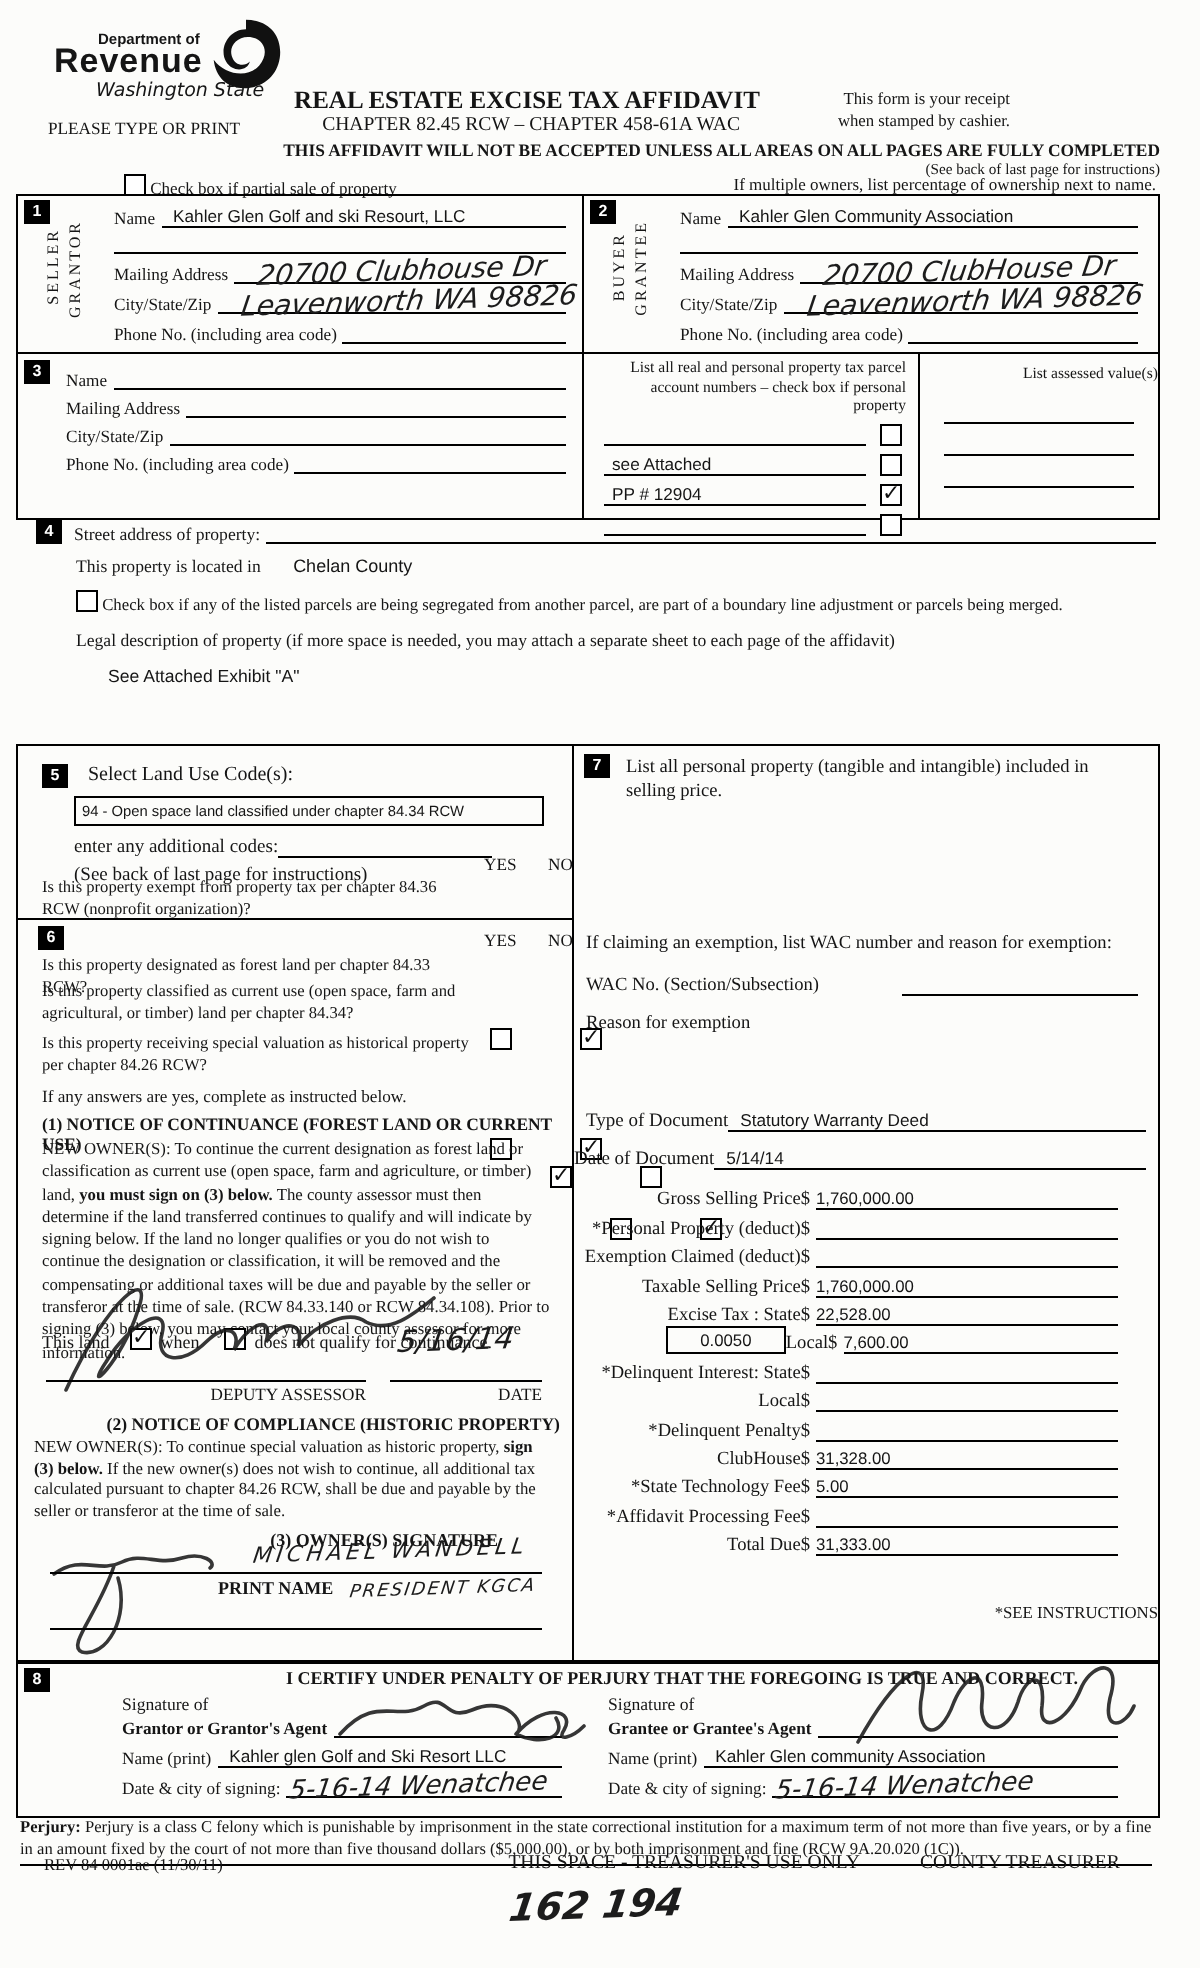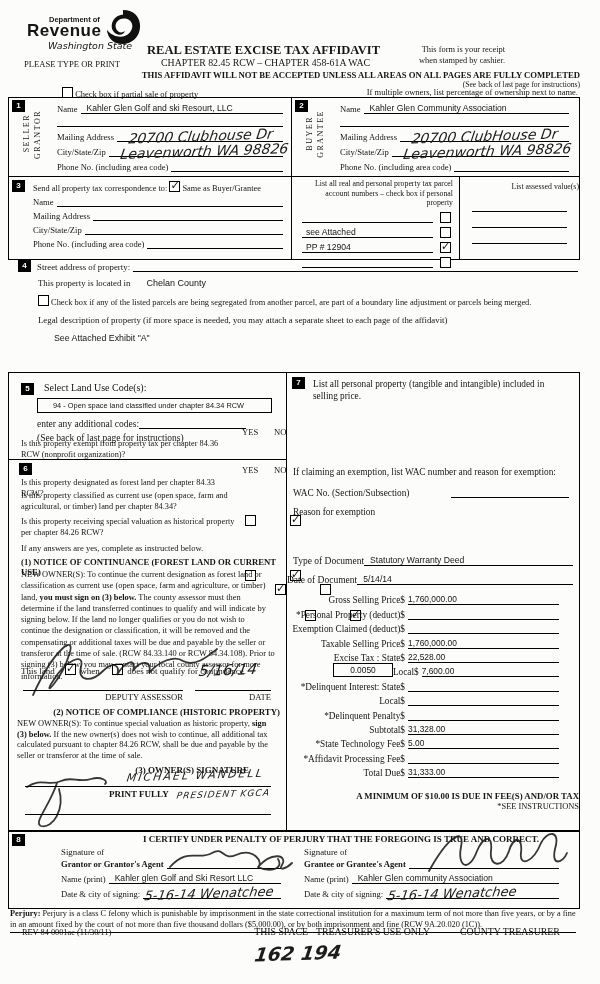--- a/index.html
+++ b/index.html
@@ -136,25 +136,20 @@
             <span class="fill"></span>
           </div>
         </div>
       </div>
     </div>
 
     <div style="display:flex;height:82px;">
       <div style="width:282px;border-right:1px solid #000;position:relative;">
         <span class="num abs" style="left:3px;top:3px;">3</span>
         <div style="margin-left:24px;padding:4px 8px 0 0;">
-          <div style="font-size:8.3px;white-space:nowrap;">
-            <span>Send all property tax correspondence to:</span>
-            <span class="cb ck"></span>
-            <span>Same as Buyer/Grantee</span>
-          </div>
           <div class="frow" style="height:14px;">
               <span class="lbl">Name</span>
               <span class="fill"></span>
             </div>
           <div class="frow" style="height:14px;">
               <span class="lbl">Mailing Address</span>
               <span class="fill"></span>
             </div>
           <div class="frow" style="height:14px;">
               <span class="lbl">City/State/Zip</span>
@@ -215,21 +210,21 @@
 
   <div class="box" style="left:8px;top:372px;width:570px;height:458px;display:flex;">
 
     <div style="width:277px;border-right:1px solid #000;position:relative;">
 
       <div>
         <div style="padding:4px 0 0 12px;">
           <span class="num">5</span>
           <span style="font-size:10px;margin-left:6px;">Select Land Use Code(s):</span>
         </div>
-        <div class="sans" style="margin:3px 14px 0 28px;border:1px solid #000;font-size:7.4px;padding:2px 15px;">94 - Open space land classified under chapter 84.34 RCW</div>
+        <div class="sans" style="margin:3px 14px 0 28px;border:1px solid #000;font-size:7.4px;padding:2px 3px;">94 - Open space land classified under chapter 84.34 RCW</div>
         <div class="frow" style="margin:4px 40px 0 28px;height:12px;">
           <span style="font-size:9.5px;white-space:nowrap;">enter any additional codes:</span>
           <span class="fill"></span>
         </div>
         <div style="margin:4px 0 0 28px;font-size:9.5px;">(See back of last page for instructions)</div>
         <span class="yn b" style="left:233px;top:54px;">YES</span>
         <span class="yn b" style="left:265px;top:54px;">NO</span>
         <div class="abs qtext" style="left:12px;top:66px;width:200px;">Is this property exempt from property tax per chapter 84.36 RCW (nonprofit organization)?</div>
         <span class="cb abs" style="left:236px;top:68px;"></span>
         <span class="cb abs ck" style="left:266px;top:68px;"></span>
@@ -284,21 +279,21 @@
         </div>
 
         <div class="abs ctr b" style="left:40px;top:392px;width:200px;font-size:9px;">(3) OWNER(S) SIGNATURE</div>
 
         <svg class="sig" style="left:12px;top:400px;" width="130" height="56" viewBox="0 0 130 56">
           <path d="M6,14 C20,4 28,14 40,8 C50,3 58,10 70,6 C80,3 88,8 84,11 M36,10 C28,34 12,50 20,53 C32,56 44,36 38,16"></path>
         </svg>
         <div class="abs hw" style="left:118px;top:396px;font-size:11px;letter-spacing:2px;">MICHAEL WANDELL</div>
         <div class="abs" style="left:16px;top:412px;width:246px;border-bottom:1px solid #000;height:1px;"></div>
         <div class="abs" style="left:100px;top:416px;font-size:9px;">
-          <span class="b">PRINT FULLY</span>
+          <span class="b">PRINT NAME</span>
           <span class="hw" style="font-size:9px;letter-spacing:1px;margin-left:6px;">PRESIDENT KGCA</span>
         </div>
         <div class="abs" style="left:16px;top:440px;width:246px;border-bottom:1px solid #000;height:1px;"></div>
       </div>
     </div>
 
     <div style="flex:1;position:relative;">
       <span class="num abs" style="left:5px;top:4px;">7</span>
       <div class="abs" style="left:26px;top:5px;width:250px;font-size:9.3px;line-height:12px;">List all  personal property (tangible and intangible) included in selling price.</div>
 
@@ -359,42 +354,41 @@
             <span class="mlabel">Local</span>
             <span>$</span>
             <span class="mfill"></span>
           </div>
         <div class="mrow">
             <span class="mlabel">*Delinquent Penalty</span>
             <span>$</span>
             <span class="mfill"></span>
           </div>
         <div class="mrow">
-            <span class="mlabel">Subtotal</span>
+            <span class="mlabel">ClubHouse</span>
             <span>$</span>
             <span class="mfill">31,328.00</span>
           </div>
         <div class="mrow">
             <span class="mlabel">*State Technology Fee</span>
             <span>$</span>
             <span class="mfill">5.00</span>
           </div>
         <div class="mrow">
             <span class="mlabel">*Affidavit Processing Fee</span>
             <span>$</span>
             <span class="mfill"></span>
           </div>
         <div class="mrow">
             <span class="mlabel">Total Due</span>
             <span>$</span>
             <span class="mfill">31,333.00</span>
           </div>
       </div>
 
-      <div class="abs ctr b" style="left:0;top:418px;width:292px;font-size:8.8px;">A MINIMUM OF $10.00 IS DUE IN FEE(S) AND/OR TAX</div>
       <div class="abs ctr" style="left:0;top:429px;width:292px;font-size:8.4px;">*SEE INSTRUCTIONS</div>
     </div>
   </div>
 
   <div class="box" style="left:8px;top:830px;width:570px;height:77px;">
     <span class="num abs" style="left:3px;top:3px;">8</span>
     <div class="abs ctr b" style="left:60px;top:3px;width:470px;font-size:9px;">I CERTIFY UNDER PENALTY OF PERJURY THAT THE FOREGOING IS TRUE AND CORRECT.</div>
 
     <div class="abs" style="left:52px;top:16px;width:220px;">
       <div style="font-size:8.8px;">Signature of</div>

